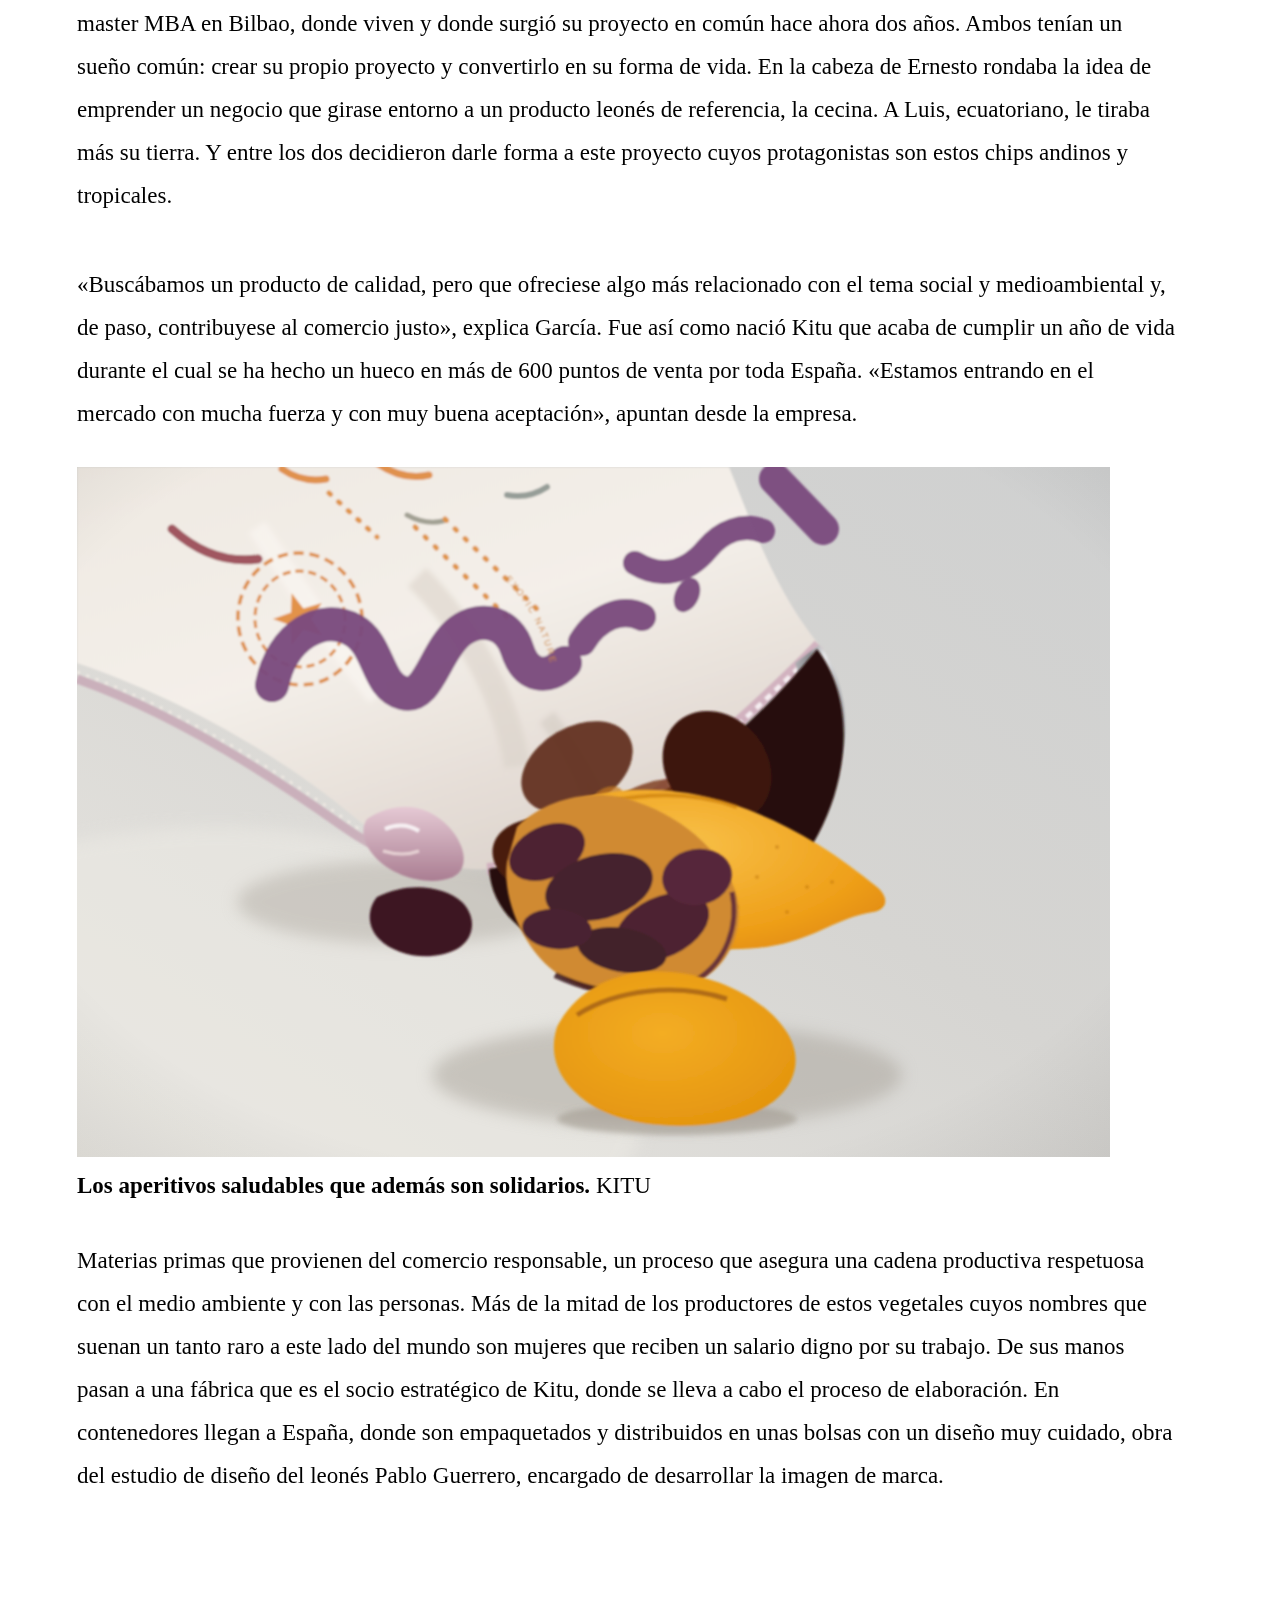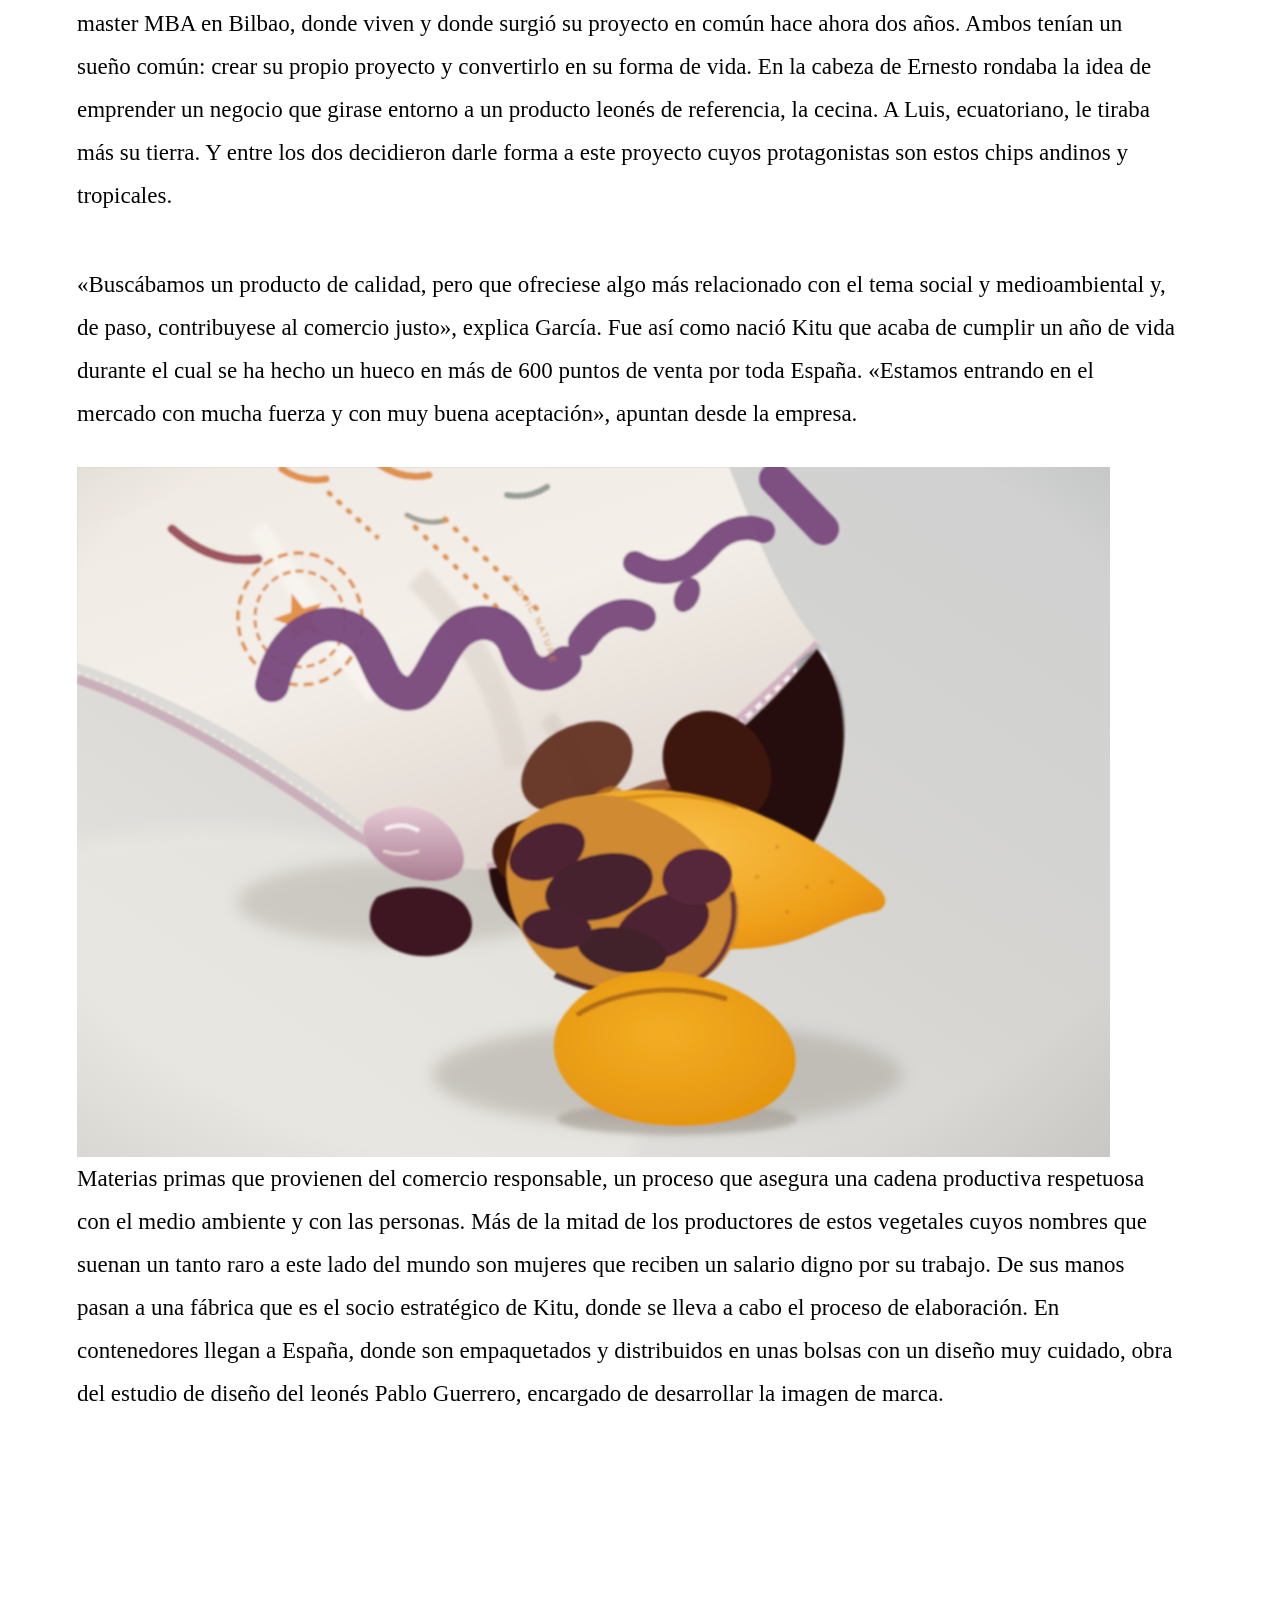--- a/index.html
+++ b/index.html
@@ -201,17 +201,21 @@
         <g filter="url(#blurS)">
           <ellipse cx="600" cy="652" rx="120" ry="16" fill="#9e978c" opacity="0.55" filter="url(#blurM)"></ellipse>
           <path d="M 480 560 C 500 520 545 500 595 505 C 650 510 700 540 715 575 C 728 608 705 640 660 652 C 610 665 545 660 510 635 C 485 617 470 592 480 560 Z" fill="url(#chipOr2)"></path>
           <path d="M 500 548 C 540 522 600 516 650 532" stroke="#8a4a18" stroke-width="5" fill="none" opacity="0.6"></path>
         </g>
       </g>
 
       <rect x="0" y="0" width="1033" height="690" fill="url(#vig)"></rect>
     </svg>
 
+    <figcaption>
+      <strong>Los aperitivos saludables que además son solidarios.</strong>
+      <span class="credit">KITU</span>
+    </figcaption>
   </figure>
 
   <p class="article">Materias primas que provienen del comercio responsable, un proceso que asegura una cadena productiva respetuosa con el medio ambiente y con las personas. Más de la mitad de los productores de estos vegetales cuyos nombres que suenan un tanto raro a este lado del mundo son mujeres que reciben un salario digno por su trabajo. De sus manos pasan a una fábrica que es el socio estratégico de Kitu, donde se lleva a cabo el proceso de elaboración. En contenedores llegan a España, donde son empaquetados y distribuidos en unas bolsas con un diseño muy cuidado, obra del estudio de diseño del leonés Pablo Guerrero, encargado de desarrollar la imagen de marca.</p>
 
 </main>
 
 </body></html>

